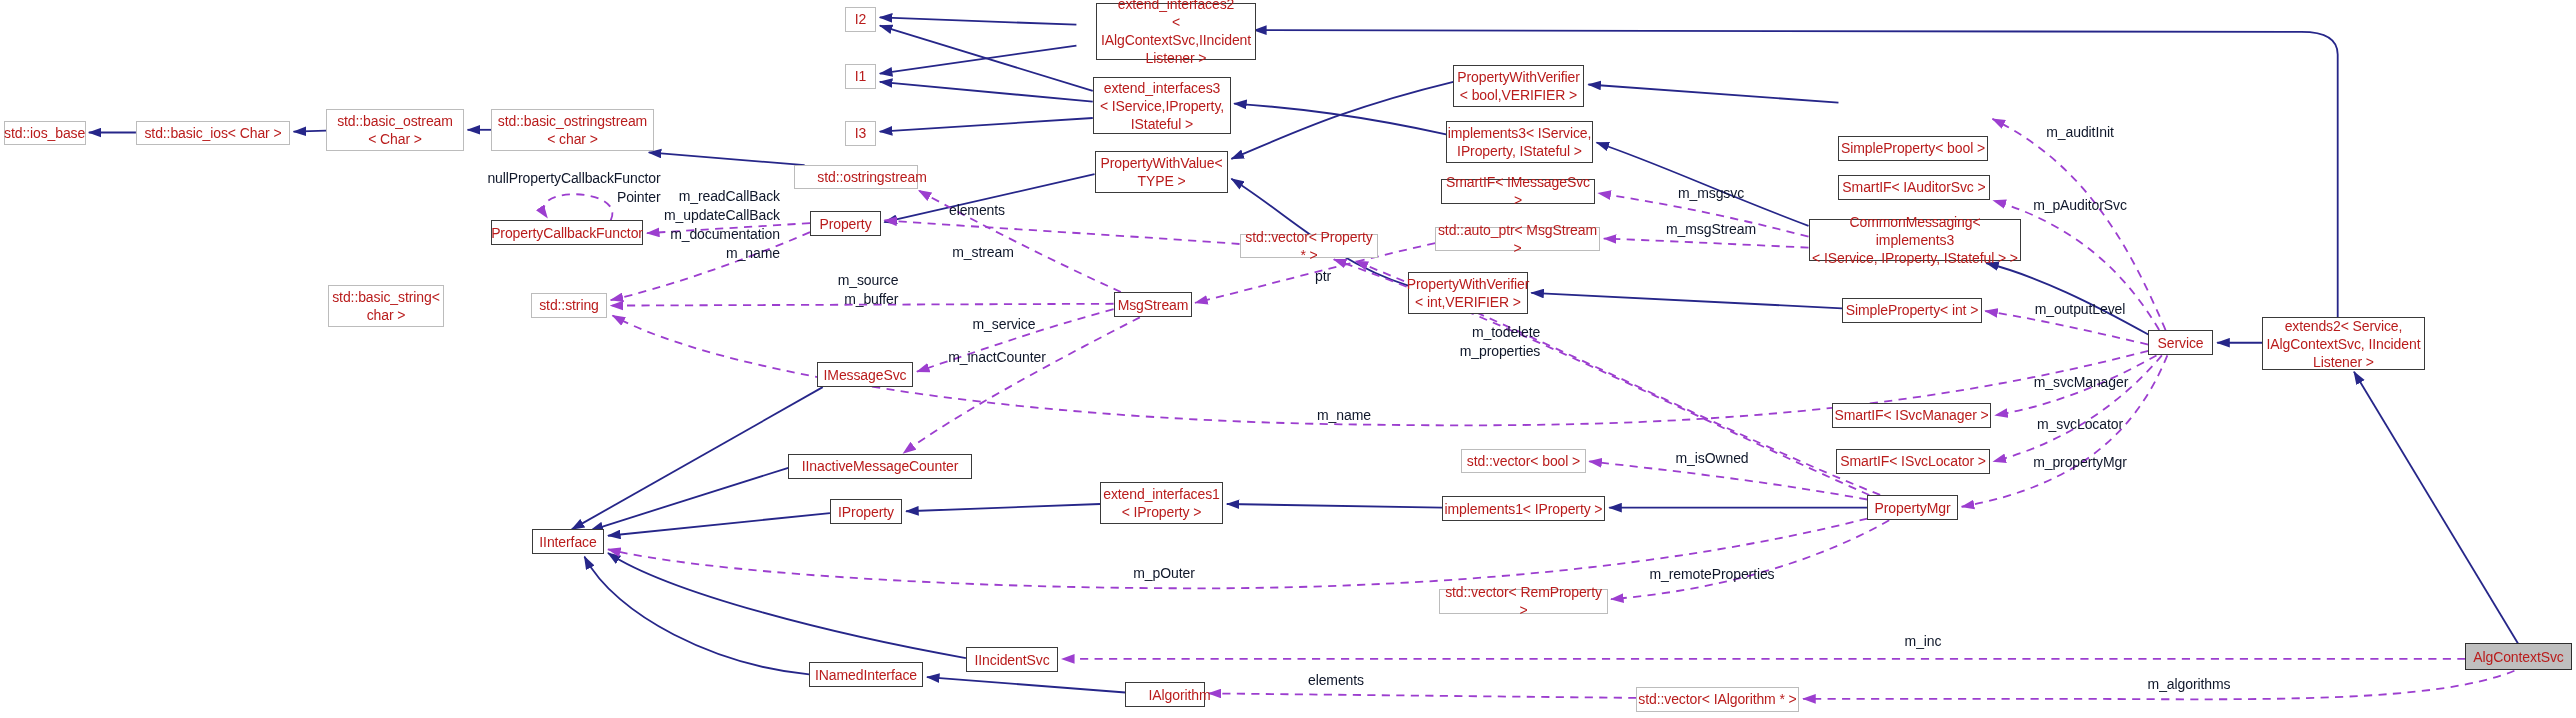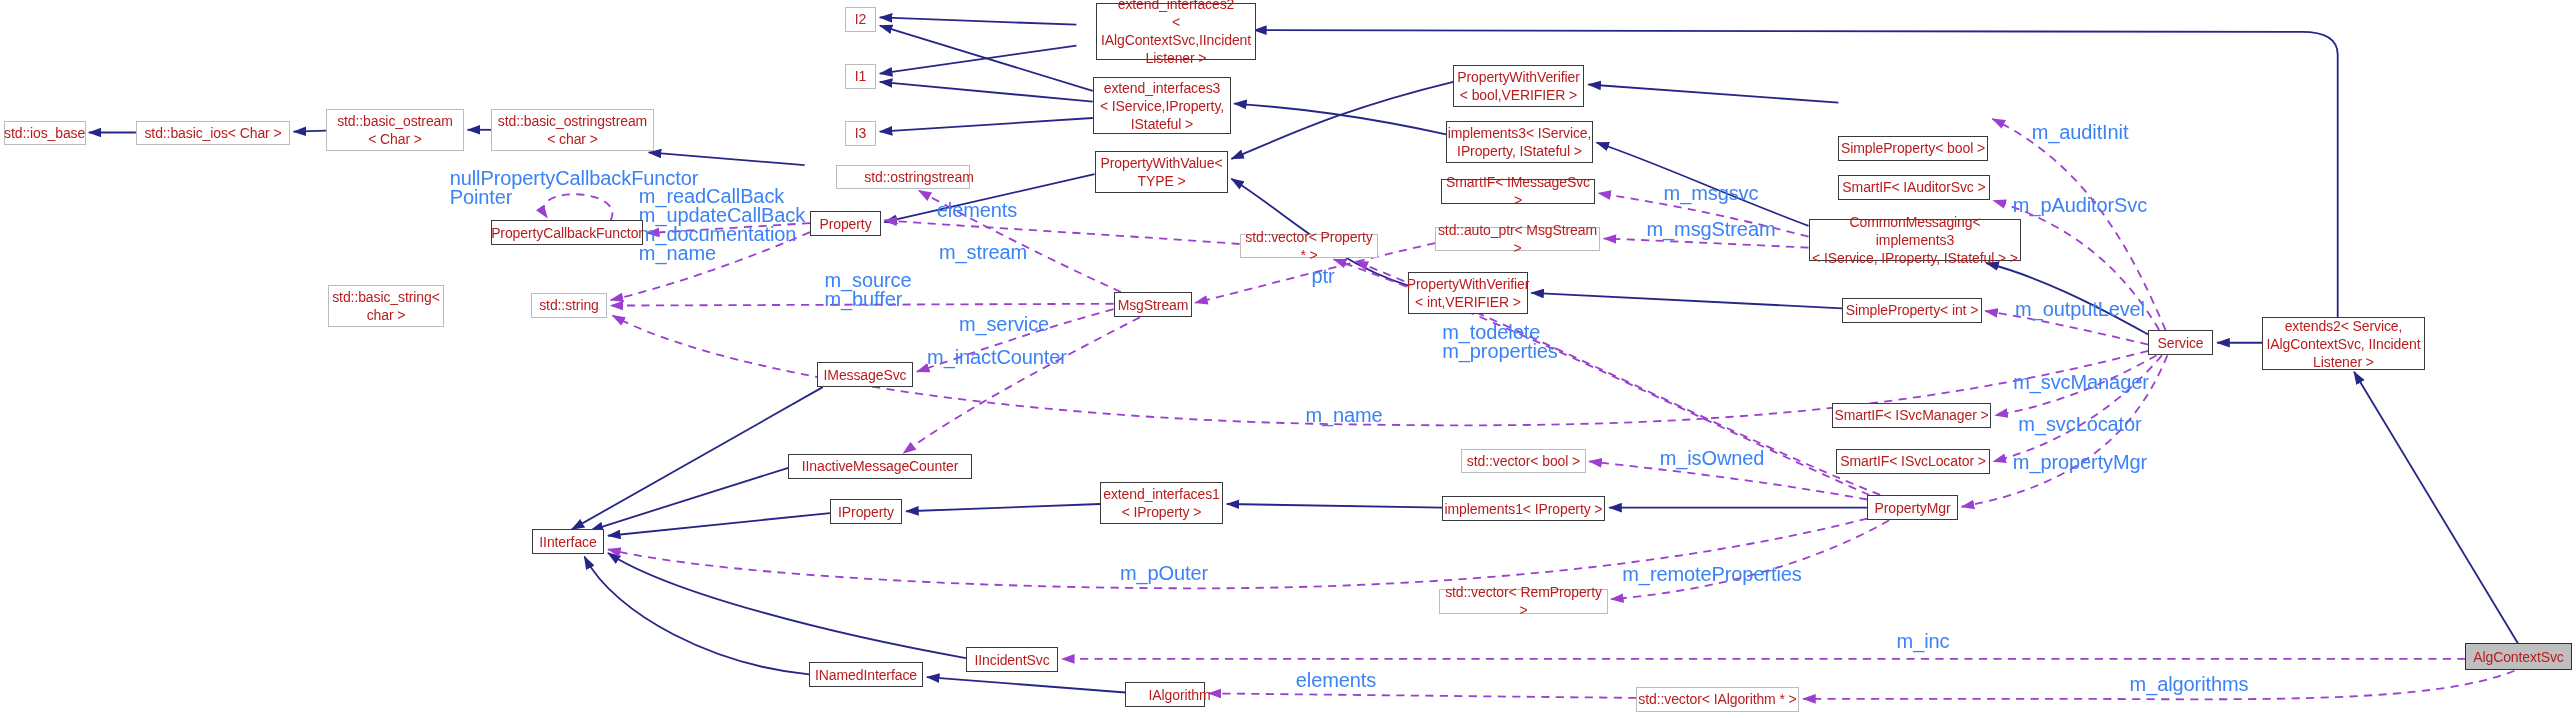--- a/index.html
+++ b/index.html
@@ -18,22 +18,22 @@
     font-size:14px;line-height:18px;text-align:center;
     white-space:pre-line;letter-spacing:-0.1px;
     box-sizing:border-box;
   }
   .node.proj{border:1.8px solid #3a3a3a;}
   .node.ext{border:1.8px solid #bcbcbc;}
   .node.highlight{border:1.8px solid #2e2e2e;background:#bfbfbf;}
   .edge-label{
     position:absolute;z-index:2;
     transform:translateX(-50%);
-    color:#3b82f6;font-size:20px;line-height:19px;
-    text-align:left;white-space:pre-line;letter-spacing:-0.1px;
+    color:#0f172a;font-size:14px;line-height:19px;
+    text-align:right;white-space:pre-line;letter-spacing:-0.1px;
   }
 </style>
 </head>
 <body>
 
 <div id="stage">
   <svg id="edges" width="2576" height="719" viewBox="0 0 2843 793">
     <defs>
       <marker id="arrow-inh" viewBox="0 0 14 10" refX="13" refY="5" markerUnits="userSpaceOnUse" markerWidth="15" markerHeight="11" orient="auto">
         <path d="M0,0 L14,5 L0,10 z" fill="#262689"></path>
@@ -129,21 +129,21 @@
     <div class="edge-label" style="left: 1164px; top: 564px;">m_pOuter</div>
     <div class="edge-label" style="left: 1923px; top: 632px;">m_inc</div>
     <div class="edge-label" style="left: 2189px; top: 675px;">m_algorithms</div>
     <div class="edge-label" style="left: 1336px; top: 671px;">elements</div>
     <div class="node ext" style="left: 3.6px; top: 121px; width: 82px; height: 23.6px;">std::ios_base</div>
     <div class="node ext" style="left: 136px; top: 121px; width: 154px; height: 23.6px;">std::basic_ios&lt; Char &gt;</div>
     <div class="node ext" style="left: 326px; top: 109px; width: 138px; height: 42px;">std::basic_ostream
 &lt; Char &gt;</div>
     <div class="node ext" style="left: 491px; top: 109px; width: 163px; height: 42px;">std::basic_ostringstream
 &lt; char &gt;</div>
-    <div class="node ext" style="left: 836px; top: 165px; width: 134px; height: 23.6px; padding-left: 32px;">std::ostringstream</div>
+    <div class="node ext" style="left: 794px; top: 165px; width: 124px; height: 23.6px; padding-left: 32px;">std::ostringstream</div>
     <div class="node ext" style="left: 845px; top: 7.2px; width: 31px; height: 24.5px;">I2</div>
     <div class="node ext" style="left: 845px; top: 64px; width: 31px; height: 24.5px;">I1</div>
     <div class="node ext" style="left: 845px; top: 121px; width: 31px; height: 24.5px;">I3</div>
     <div class="node proj" style="left: 1076px; top: 2.7px; width: 160px; height: 57px; margin-left: 20px;">extend_interfaces2
 &lt; IAlgContextSvc,IIncident
 Listener &gt;</div>
     <div class="node proj" style="left: 1093px; top: 77px; width: 138px; height: 57px;">extend_interfaces3
 &lt; IService,IProperty,
 IStateful &gt;</div>
     <div class="node proj" style="left: 1095px; top: 151px; width: 133px; height: 42px;">PropertyWithValue&lt;

